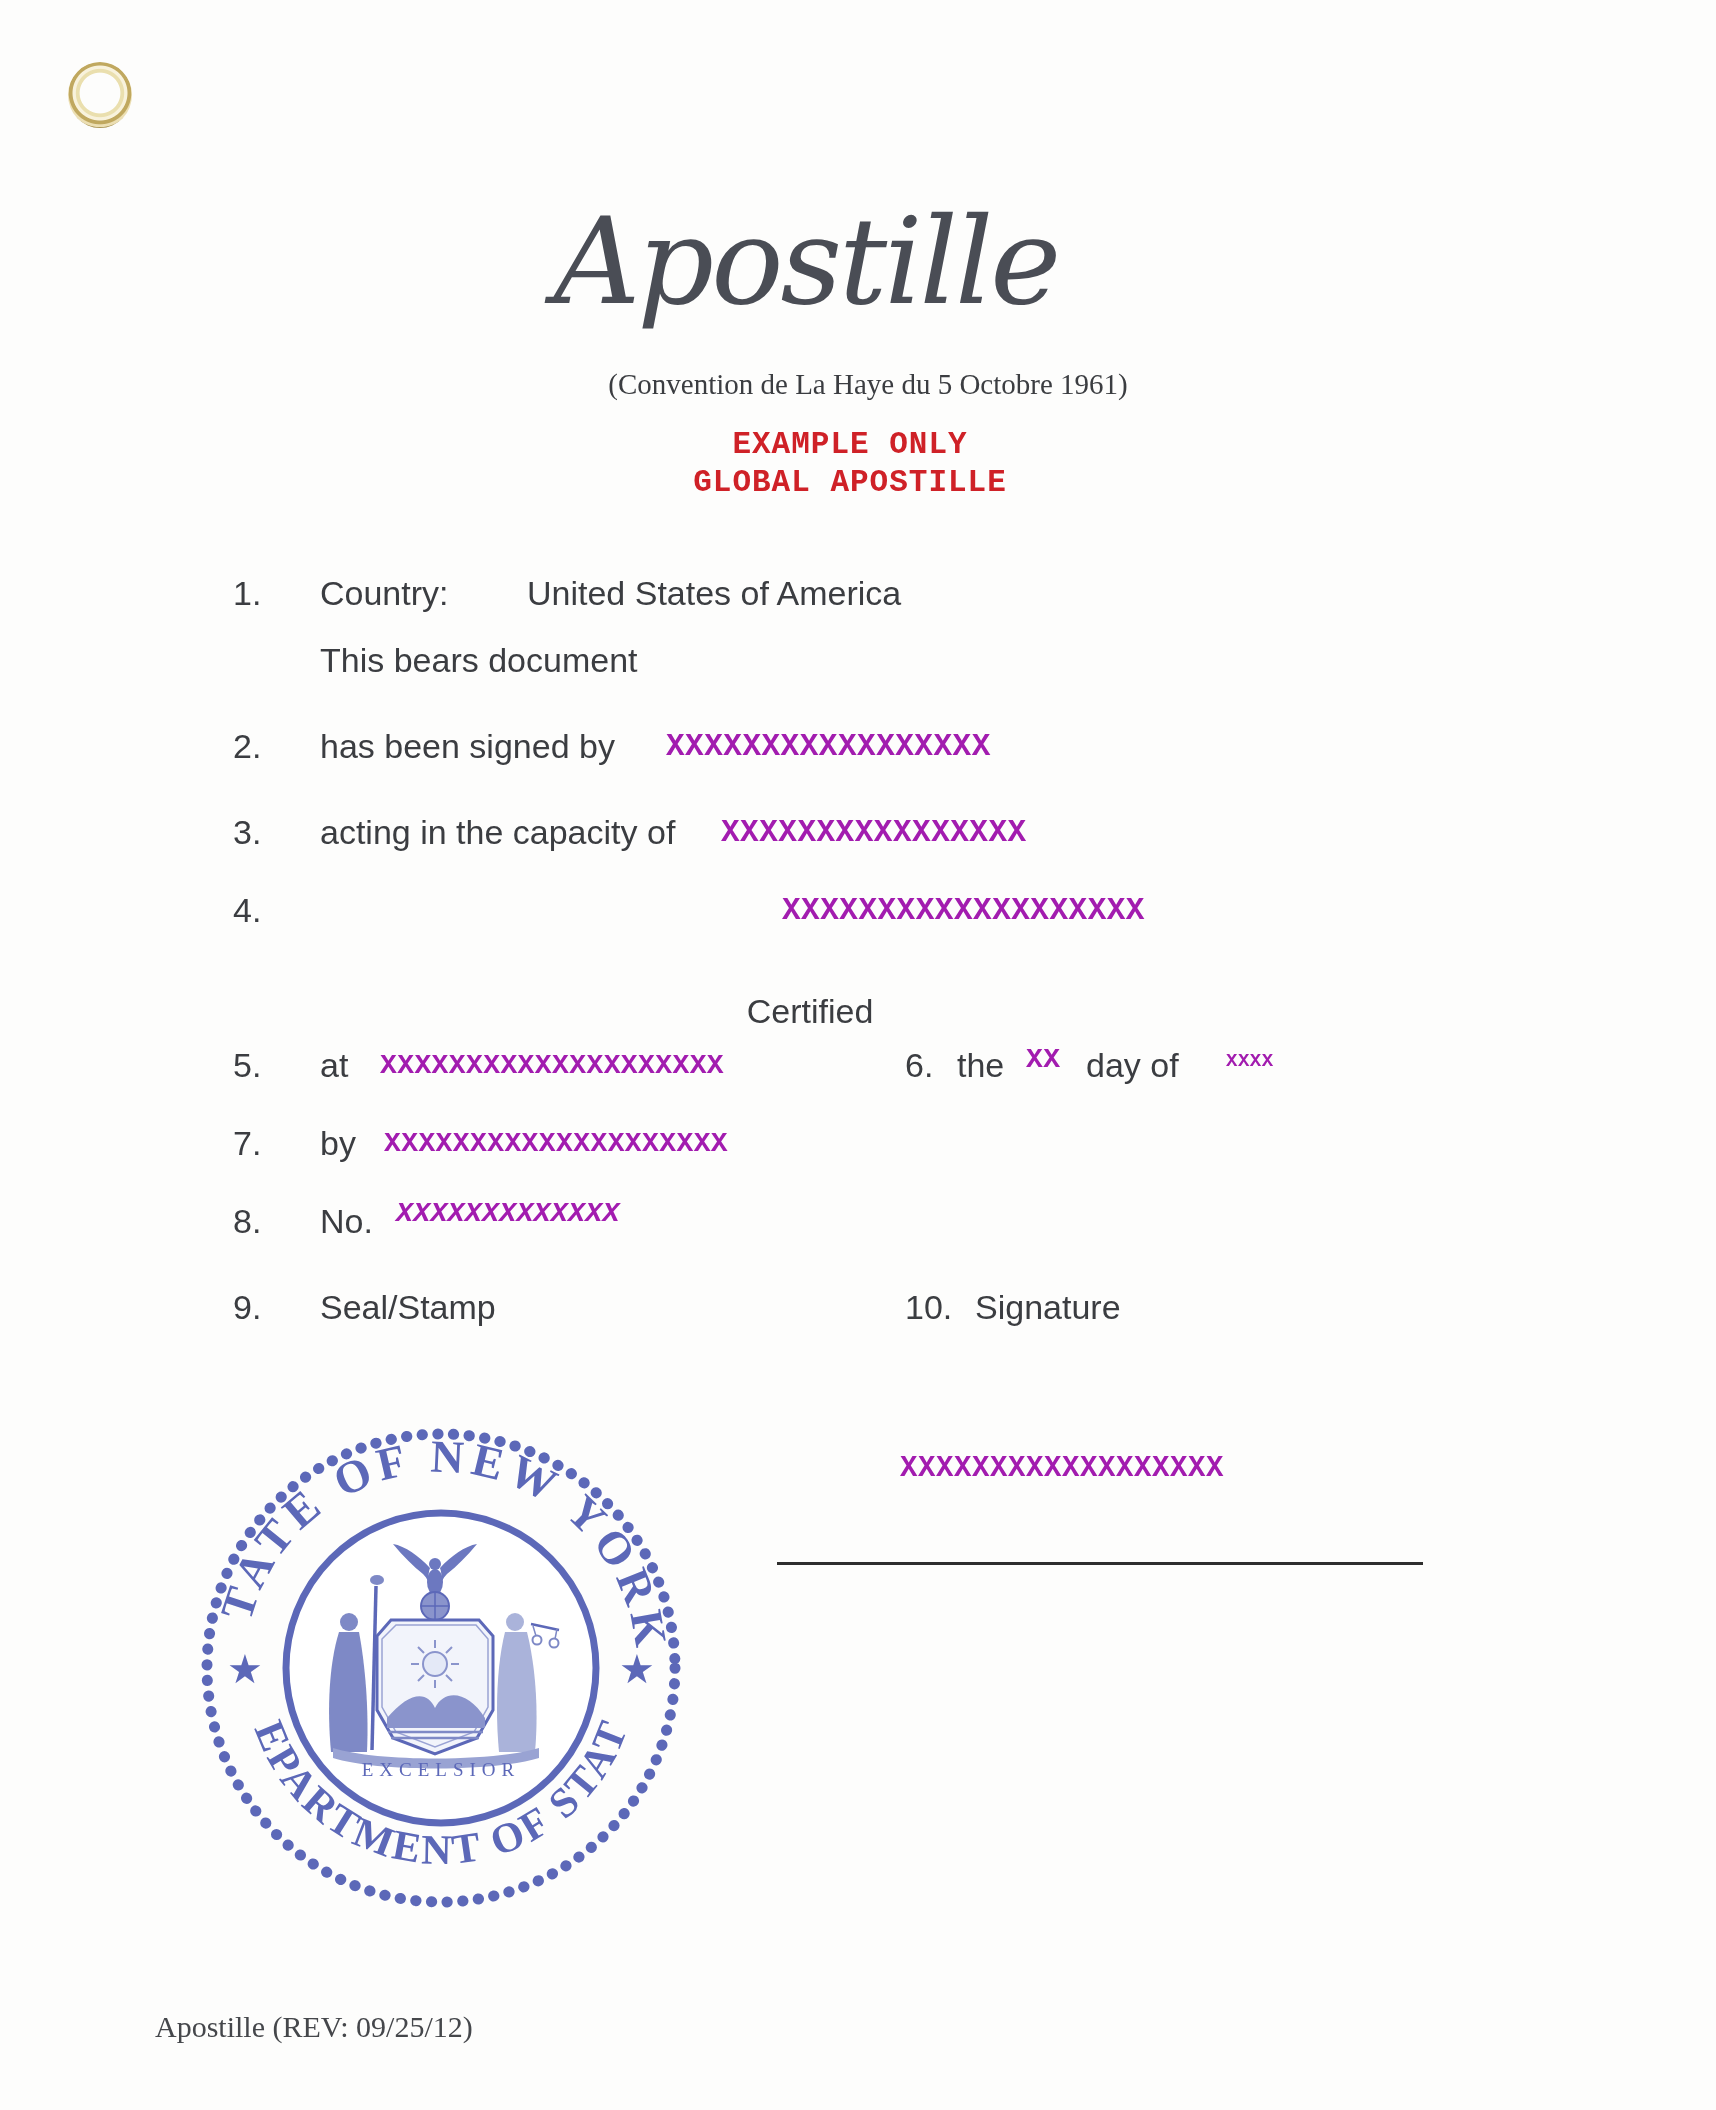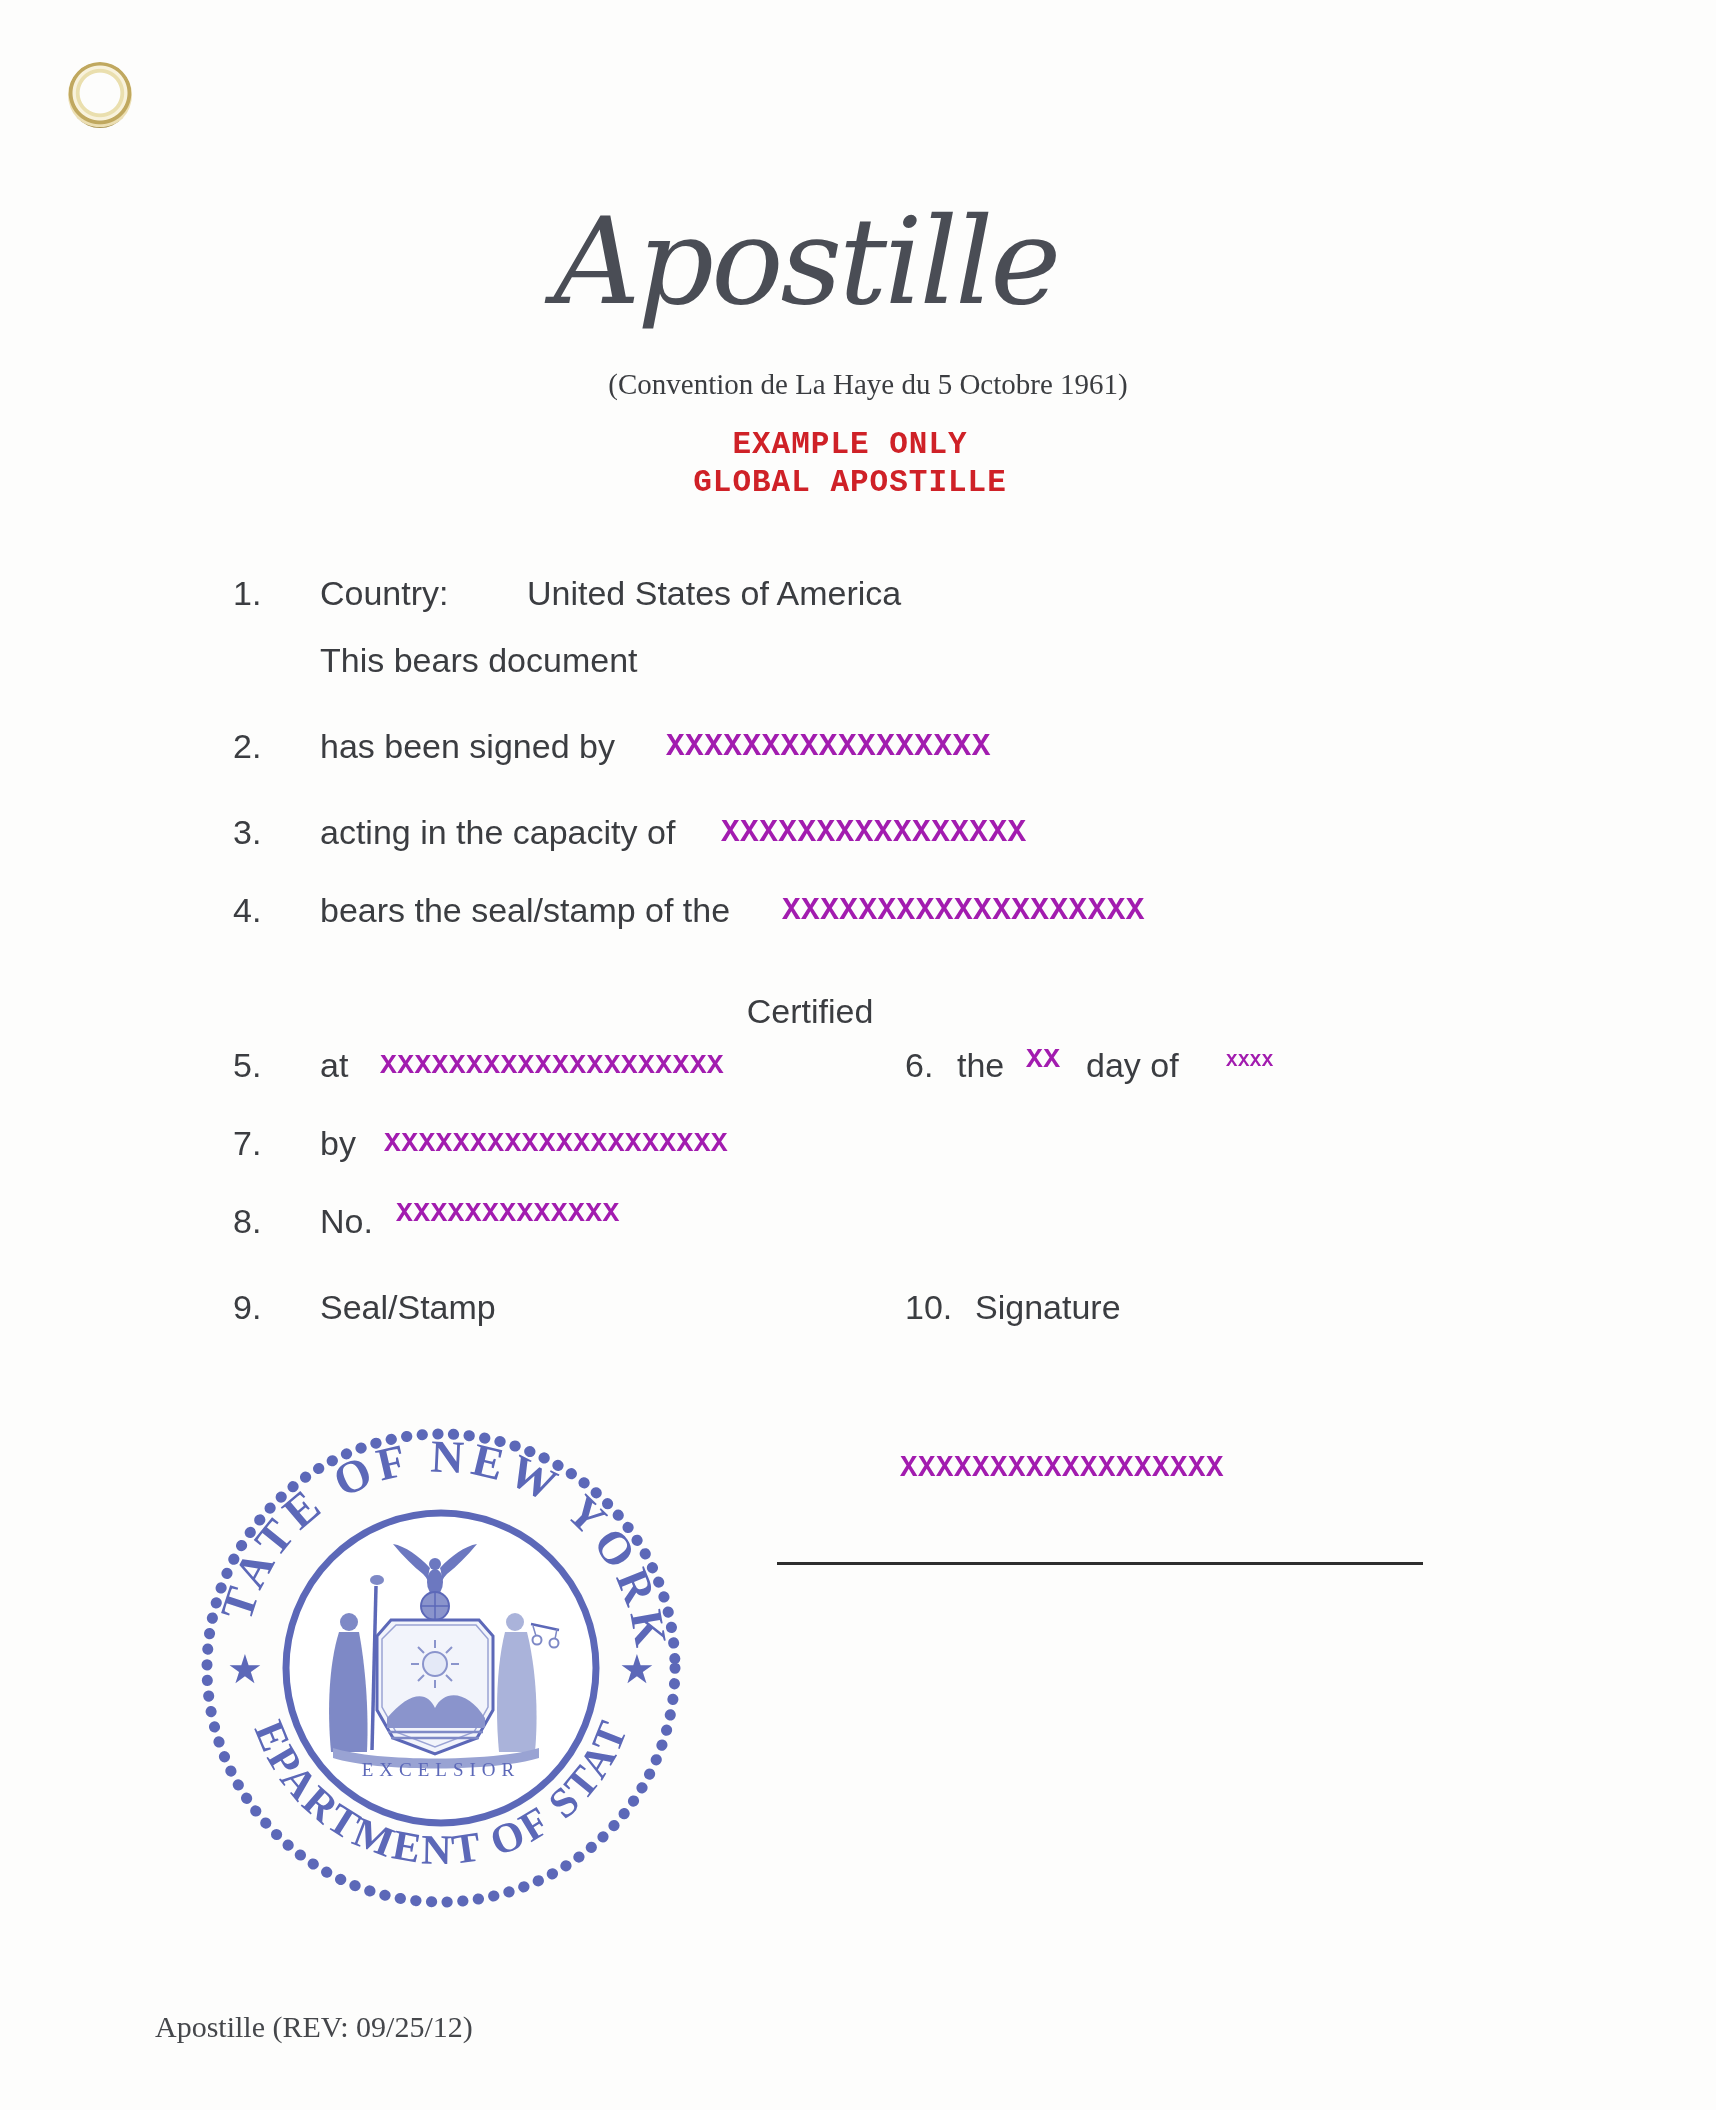--- a/index.html
+++ b/index.html
@@ -65,42 +65,41 @@
 
   <span class="abs body-text" style="left:233px;top:727px;">2.</span>
   <span class="abs body-text" style="left:320px;top:727px;">has been signed by</span>
   <span class="abs xrun x31" style="left:666px;top:729px;">XXXXXXXXXXXXXXXXX</span>
 
   <span class="abs body-text" style="left:233px;top:813px;">3.</span>
   <span class="abs body-text" style="left:320px;top:813px;">acting in the capacity of</span>
   <span class="abs xrun x31" style="left:721px;top:815px;">XXXXXXXXXXXXXXXX</span>
 
   <span class="abs body-text" style="left:233px;top:891px;">4.</span>
-  <span class="abs body-text" style="left:320px;top:891px;">bears the seal/stamp of the</span>
   <span class="abs xrun x31" style="left:782px;top:893px;">XXXXXXXXXXXXXXXXXXX</span>
 
   <div class="abs ctr body-text" style="left:810px;top:968px;">Certified</div>
 
   <span class="abs body-text" style="left:233px;top:1046px;">5.</span>
   <span class="abs body-text" style="left:320px;top:1046px;">at</span>
   <span class="abs xrun x28" style="left:380px;top:1050px;">XXXXXXXXXXXXXXXXXXXX</span>
 
   <span class="abs body-text" style="left:905px;top:1046px;">6.</span>
   <span class="abs body-text" style="left:957px;top:1046px;">the</span>
   <span class="abs xrun x28" style="left:1026px;top:1044px;">XX</span>
   <span class="abs body-text" style="left:1086px;top:1046px;">day of</span>
   <span class="abs xrun x25" style="left:1226px;top:1050px;">XXXX</span>
 
   <span class="abs body-text" style="left:233px;top:1124px;">7.</span>
   <span class="abs body-text" style="left:320px;top:1124px;">by</span>
   <span class="abs xrun x28" style="left:384px;top:1128px;">XXXXXXXXXXXXXXXXXXXX</span>
 
   <span class="abs body-text" style="left:233px;top:1202px;">8.</span>
   <span class="abs body-text" style="left:320px;top:1202px;text-align:right;">No.</span>
-  <span class="abs xrun x28" style="left:396px;top:1198px;">XXXXXXXXXXXXX</span>
+  <span class="abs xrun x28" style="left:396px;top:1198px;font-style:italic;">XXXXXXXXXXXXX</span>
 
   <span class="abs body-text" style="left:233px;top:1288px;">9.</span>
   <span class="abs body-text" style="left:320px;top:1288px;">Seal/Stamp</span>
   <span class="abs body-text" style="left:905px;top:1288px;">10.</span>
   <span class="abs body-text" style="left:975px;top:1288px;">Signature</span>
 
   <span class="abs xrun x29" style="left:900px;top:1452px;">XXXXXXXXXXXXXXXXXX</span>
   <div class="abs sigline" style="left:777px;top:1562px;width:646px;"></div>
 
   <svg class="abs" style="left:197px;top:1424px;" width="488" height="488" viewBox="0 0 488 488">

